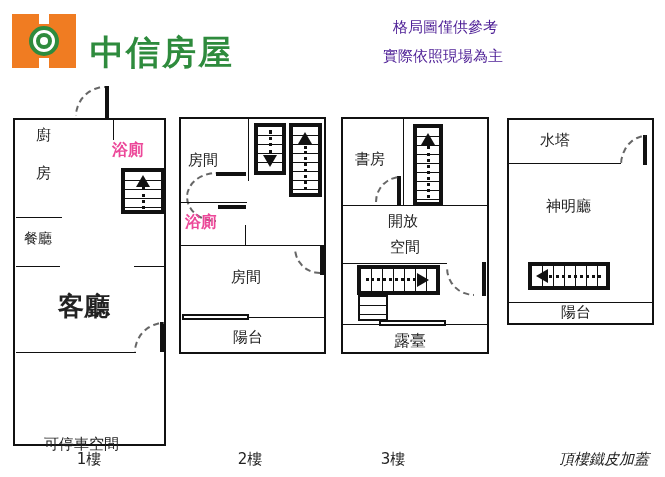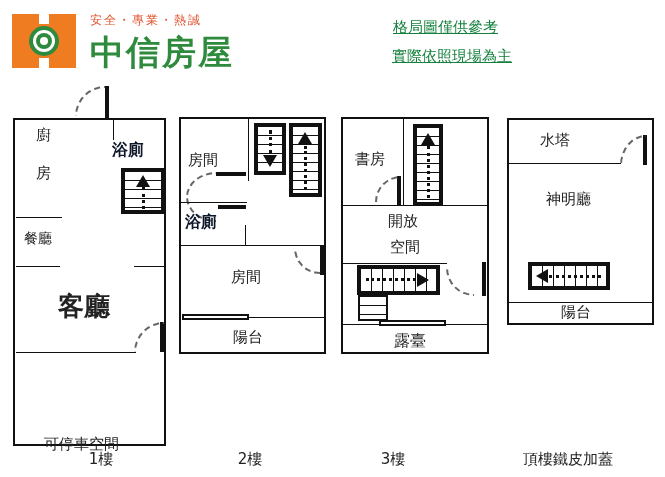--- a/index.html
+++ b/index.html
@@ -11,26 +11,26 @@
   .logo-mark .notch-t { position: absolute; left: 27px; top: 0; width: 10px; height: 10px; background: #fff; }
   .logo-mark .notch-b { position: absolute; left: 27px; bottom: 0; width: 10px; height: 10px; background: #fff; }
   .logo-mark .globe { position: absolute; left: 17px; top: 12px; width: 30px; height: 30px; border-radius: 50%;
                       background: #fff; box-sizing: border-box; border: 4px solid #2e8b3d; }
   .logo-mark .globe::before { content: ""; position: absolute; left: 3px; top: 3px; width: 16px; height: 16px;
                       border-radius: 50%; background: #2e8b3d; }
   .logo-mark .globe::after { content: ""; position: absolute; left: 7px; top: 7px; width: 8px; height: 8px;
                       border-radius: 50%; background: #fff; }
   .slogan { left: 90px; top: 12px; font-size: 12px; color: #e0502a; letter-spacing: 2px; }
   .brand { left: 90px; top: 30px; font-size: 34px; font-weight: bold; color: #2e8b3d; letter-spacing: 2px; }
-  .note { font-size: 15px; color: #15803d; text-decoration: underline; }
+  .note { font-size: 15px; color: #4c1d95; }
   .wall { position: absolute; border: 2px solid #111; box-sizing: border-box; }
   .line { position: absolute; background: #111; }
   .label { position: absolute; font-size: 15px; color: #222; white-space: nowrap; }
   .big { font-size: 26px; font-weight: bold; }
-  .bold-label { font-weight: bold; font-size: 16px; color: #0f172a; }
+  .bold-label { font-weight: bold; font-size: 16px; color: #ec4899; }
   .door { position: absolute; border: 2px dashed #666; border-radius: 50%; box-sizing: border-box; }
   .stairs { position: absolute; border: 4px solid #111; box-sizing: border-box; background: #fff; }
   .stairs.h { background: repeating-linear-gradient(to bottom, #fff 0 8px, #111 8px 9px); }
   .stairs.v { background: repeating-linear-gradient(to right, #fff 0 10px, #111 10px 11px); }
   .arrow-up { position: absolute; width: 0; height: 0; border-left: 7px solid transparent;
               border-right: 7px solid transparent; border-bottom: 12px solid #111; }
   .arrow-down { position: absolute; width: 0; height: 0; border-left: 7px solid transparent;
                 border-right: 7px solid transparent; border-top: 12px solid #111; }
   .arrow-right { position: absolute; width: 0; height: 0; border-top: 7px solid transparent;
                  border-bottom: 7px solid transparent; border-left: 12px solid #111; }
@@ -43,26 +43,25 @@
 </style>
 </head>
 <body>
 
 <div class="abs logo-box">
   <div class="abs logo-mark">
     <div class="notch-t"></div>
       <div class="notch-b"></div>
     <div class="globe"></div>
   </div>
-  <div class="abs slogan">安全・專業・熱誠</div>
   <div class="abs brand">中信房屋</div>
 </div>
 
 <div class="abs note" style="left:393px; top:18px;">格局圖僅供參考</div>
-<div class="abs note" style="left:383px; top:47px;margin-left:9px;">實際依照現場為主</div>
+<div class="abs note" style="left:383px; top:47px;">實際依照現場為主</div>
 
 <div>
   <div class="wall" style="left:13px; top:118px; width:153px; height:328px;"></div>
 
   <div class="line" style="left:105px; top:86px; width:4px; height:32px;"></div>
   <div class="door" style="left:75px; top:86px; width:60px; height:60px; clip-path: inset(0 50% 50% 0);"></div>
   <div class="line" style="left:113px; top:118px; width:1px; height:22px;"></div>
 
   <div class="label bold-label" style="left:112px; top:140px;">浴廁</div>
   <div class="stairs h" style="left:121px; top:168px; width:44px; height:46px;"></div>
@@ -75,21 +74,21 @@
   <div class="label" style="left:24px; top:230px; font-size:14px;">餐廳</div>
   <div class="line" style="left:16px; top:266px; width:44px; height:1px;"></div>
   <div class="line" style="left:134px; top:266px; width:30px; height:1px;"></div>
 
   <div class="label big" style="left:58px; top:289px;">客廳</div>
   <div class="line" style="left:160px; top:322px; width:4px; height:30px;"></div>
   <div class="door" style="left:134px; top:322px; width:60px; height:60px; clip-path: inset(0 50% 50% 0);"></div>
   <div class="line" style="left:16px; top:352px; width:120px; height:1px;"></div>
 
   <div class="label" style="left:44px; top:391px;margin-top:44px;">可停車空間</div>
-  <div class="floor-caption" style="left:76px; width:50px;">1樓</div>
+  <div class="floor-caption" style="left:64px; width:50px;">1樓</div>
 </div>
 
 <div>
   <div class="wall" style="left:179px; top:117px; width:147px; height:237px;"></div>
   <div class="line" style="left:248px; top:119px; width:1px; height:62px;"></div>
   <div class="label" style="left:188px; top:151px;">房間</div>
 
   <div class="stairs h" style="left:254px; top:123px; width:32px; height:52px;"></div>
   <div class="dots-v" style="left:269px; top:130px; height:24px;"></div>
   <div class="arrow-down" style="left:263px; top:155px;"></div>
@@ -144,21 +143,21 @@
   <div class="label" style="left:394px; top:331px; font-size:16px;">露臺</div>
   <div class="floor-caption" style="left:368px; width:50px;">3樓</div>
 </div>
 
 <div>
   <div class="wall" style="left:507px; top:118px; width:147px; height:207px;"></div>
   <div class="label" style="left:540px; top:131px;">水塔</div>
   <div class="line" style="left:509px; top:163px; width:112px; height:1px;"></div>
   <div class="line" style="left:643px; top:135px; width:4px; height:30px;"></div>
   <div class="door" style="left:620px; top:135px; width:52px; height:60px; clip-path: inset(0 50% 50% 0);"></div>
-  <div class="label" style="left:546px; top:190px;">神明廳</div>
+  <div class="label" style="left:546px; top:197px;">神明廳</div>
 
   <div class="stairs v" style="left:528px; top:262px; width:82px; height:28px;"></div>
   <div class="arrow-left" style="left:536px; top:269px;"></div>
   <div class="dots-h" style="left:549px; top:275px; width:52px;"></div>
   <div class="line" style="left:509px; top:302px; width:143px; height:1px;"></div>
   <div class="label" style="left:561px; top:303px;">陽台</div>
-  <div class="floor-caption" style="left:508px; width:120px;">頂樓鐵皮加蓋</div>
+  <div class="floor-caption" style="left:544px; width:120px;font-style:italic;">頂樓鐵皮加蓋</div>
 </div>
 
 </body></html>

